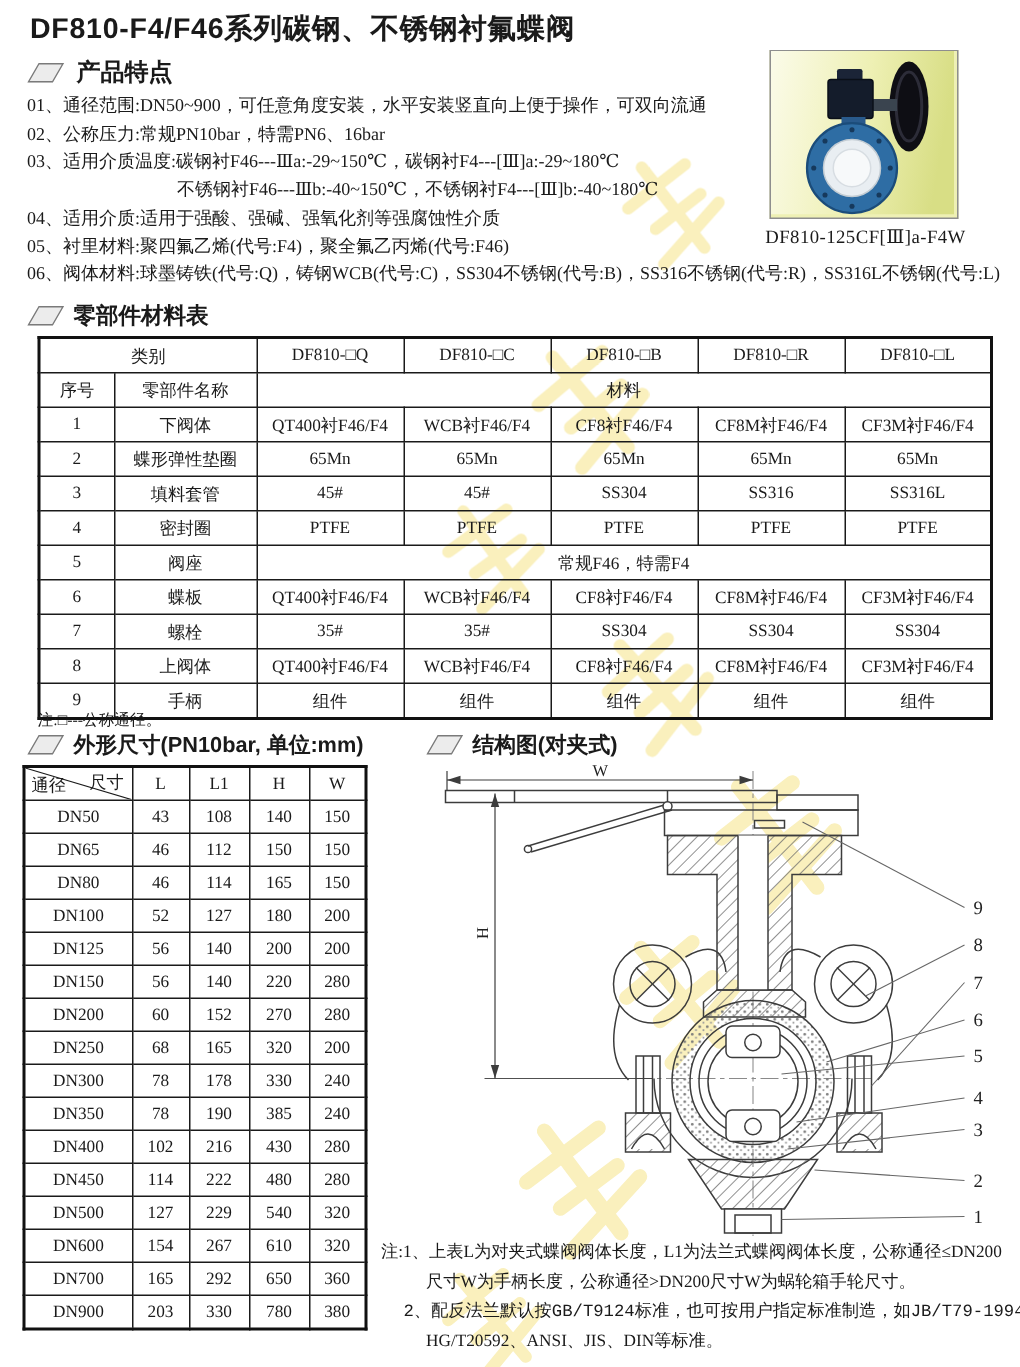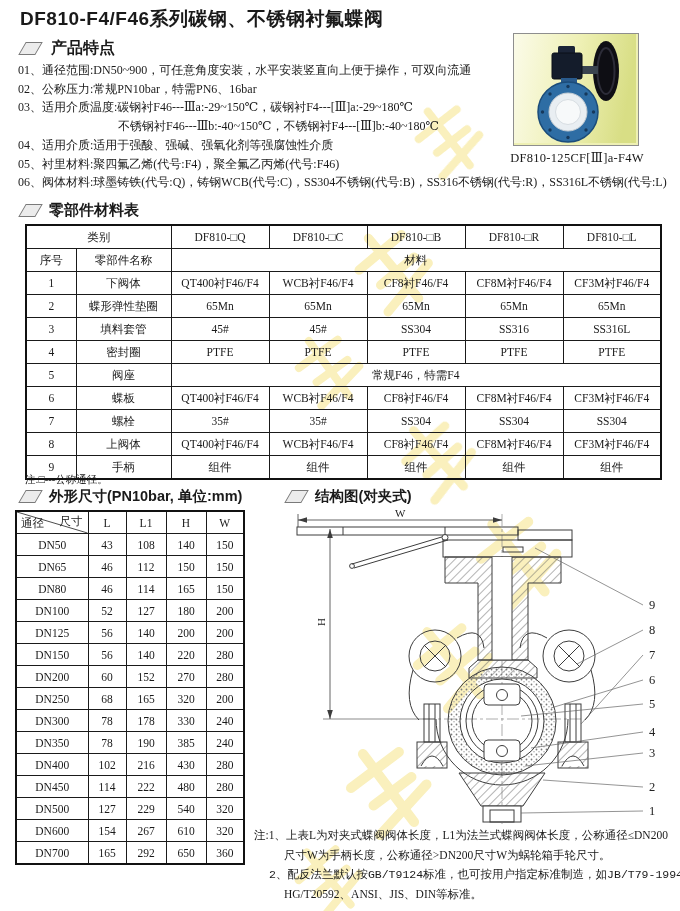--- a/index.html
+++ b/index.html
@@ -351,20 +351,27 @@
             <td>610</td>
             <td>320</td>
           </tr>
       <tr>
             <td>DN700</td>
             <td>165</td>
             <td>292</td>
             <td>650</td>
             <td>360</td>
           </tr>
+      <tr>
+            <td>DN900</td>
+            <td>203</td>
+            <td>330</td>
+            <td>780</td>
+            <td>380</td>
+          </tr>
     </tbody>
       </table>
 
     <svg class="abs diagram" width="395" height="322" viewBox="0 0 395 322" stroke="#3c3c3c" fill="none" stroke-width="1" font-family="Liberation Serif, DejaVu Serif, serif">
       <defs>
         <pattern id="hatch" width="6" height="6" patternUnits="userSpaceOnUse" patternTransform="rotate(45)">
           <line x1="0" y1="0" x2="0" y2="6" stroke="#6a6a6a" stroke-width="1"></line>
         </pattern>
         <pattern id="dots" width="5" height="5" patternUnits="userSpaceOnUse">
           <circle cx="1.5" cy="1.5" r="0.9" fill="#7a7a7a" stroke="none"></circle>

